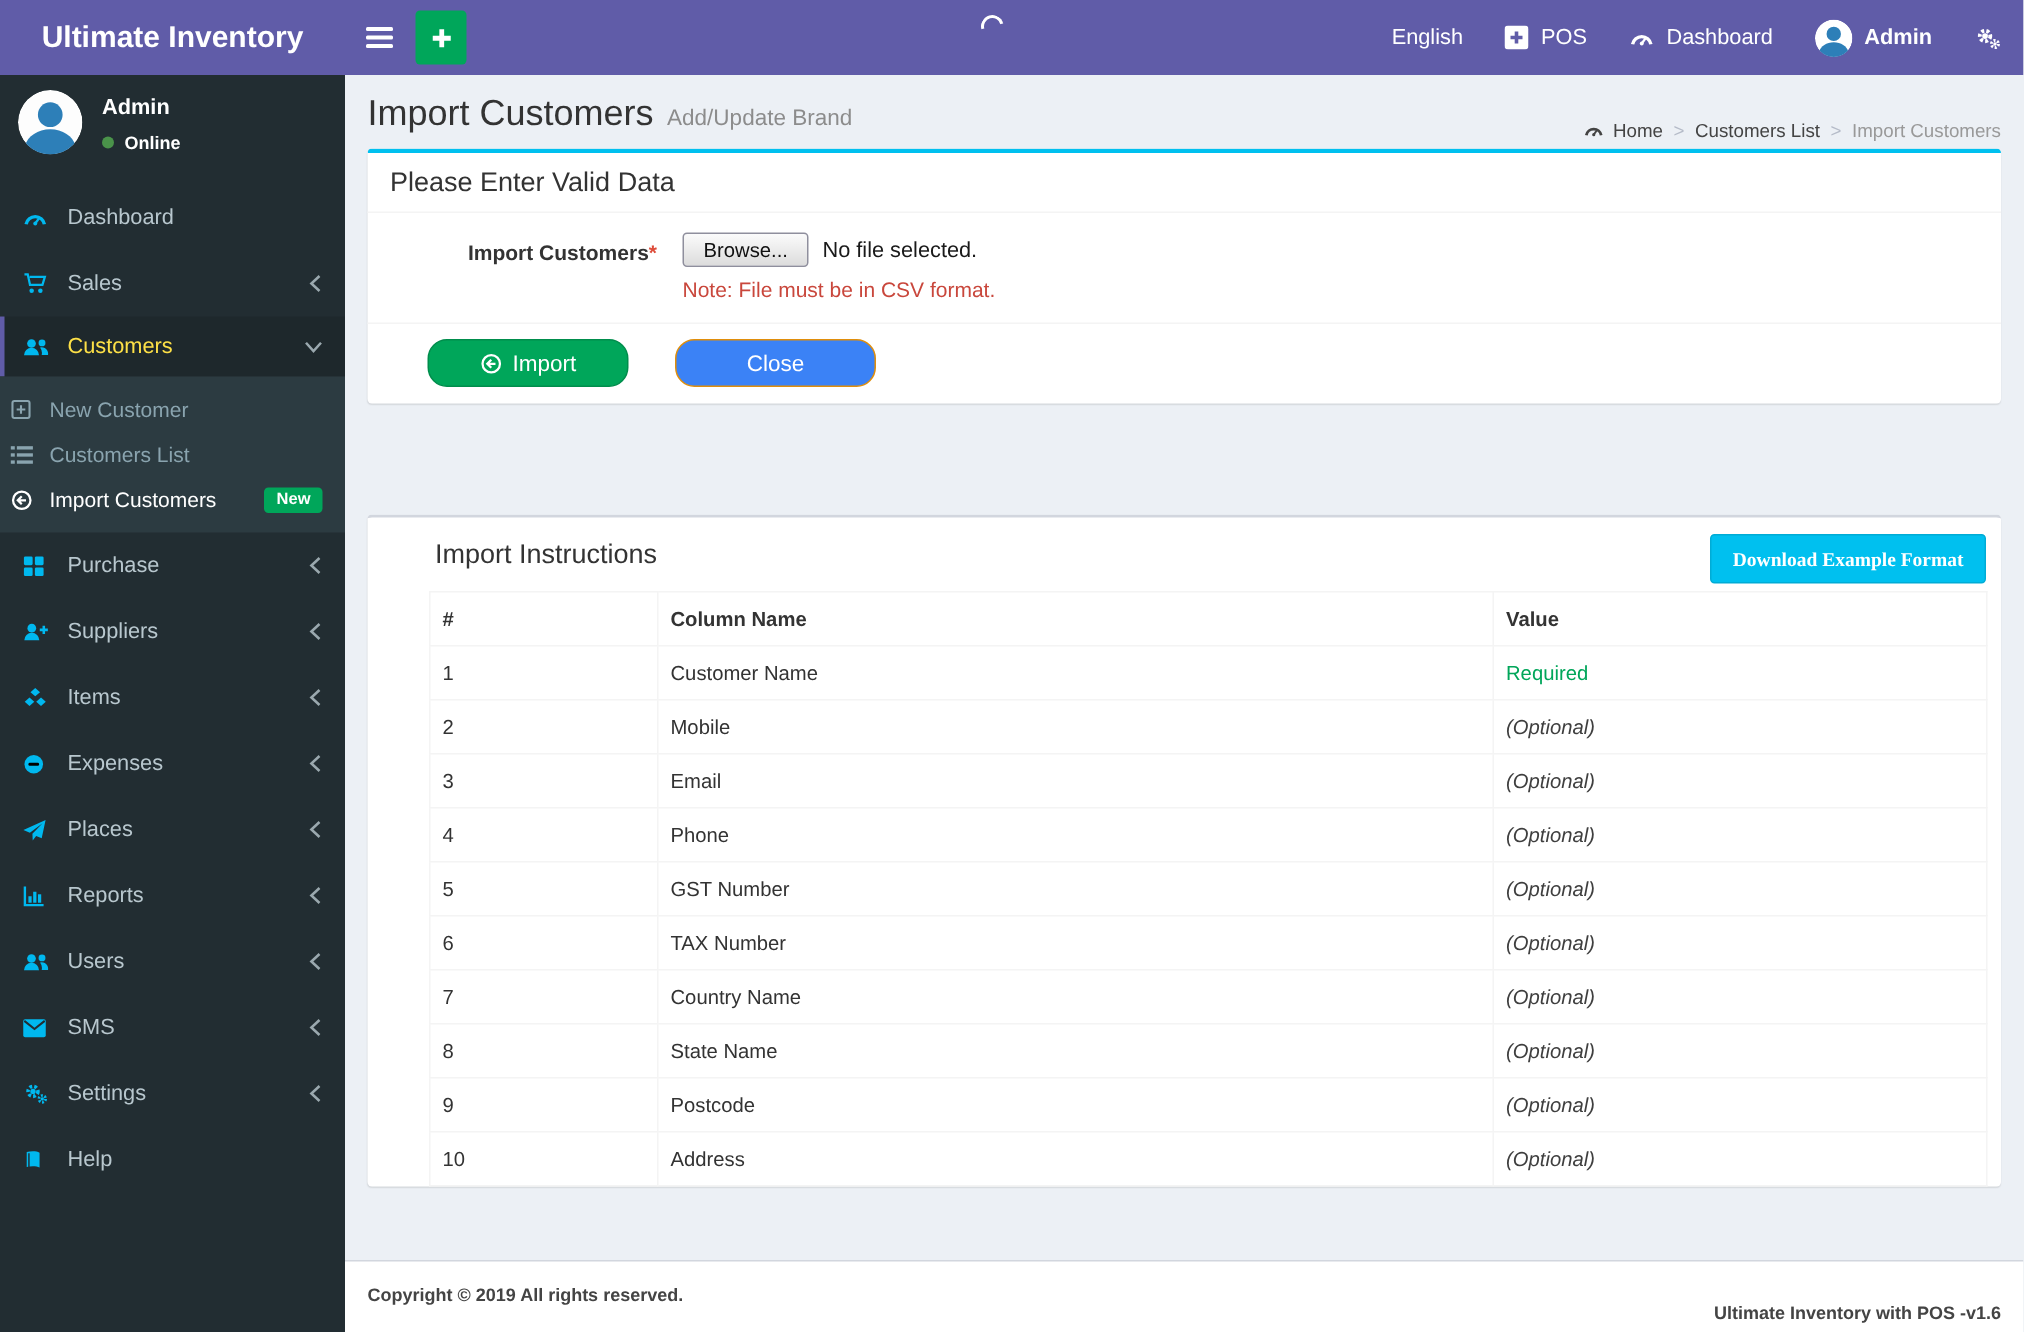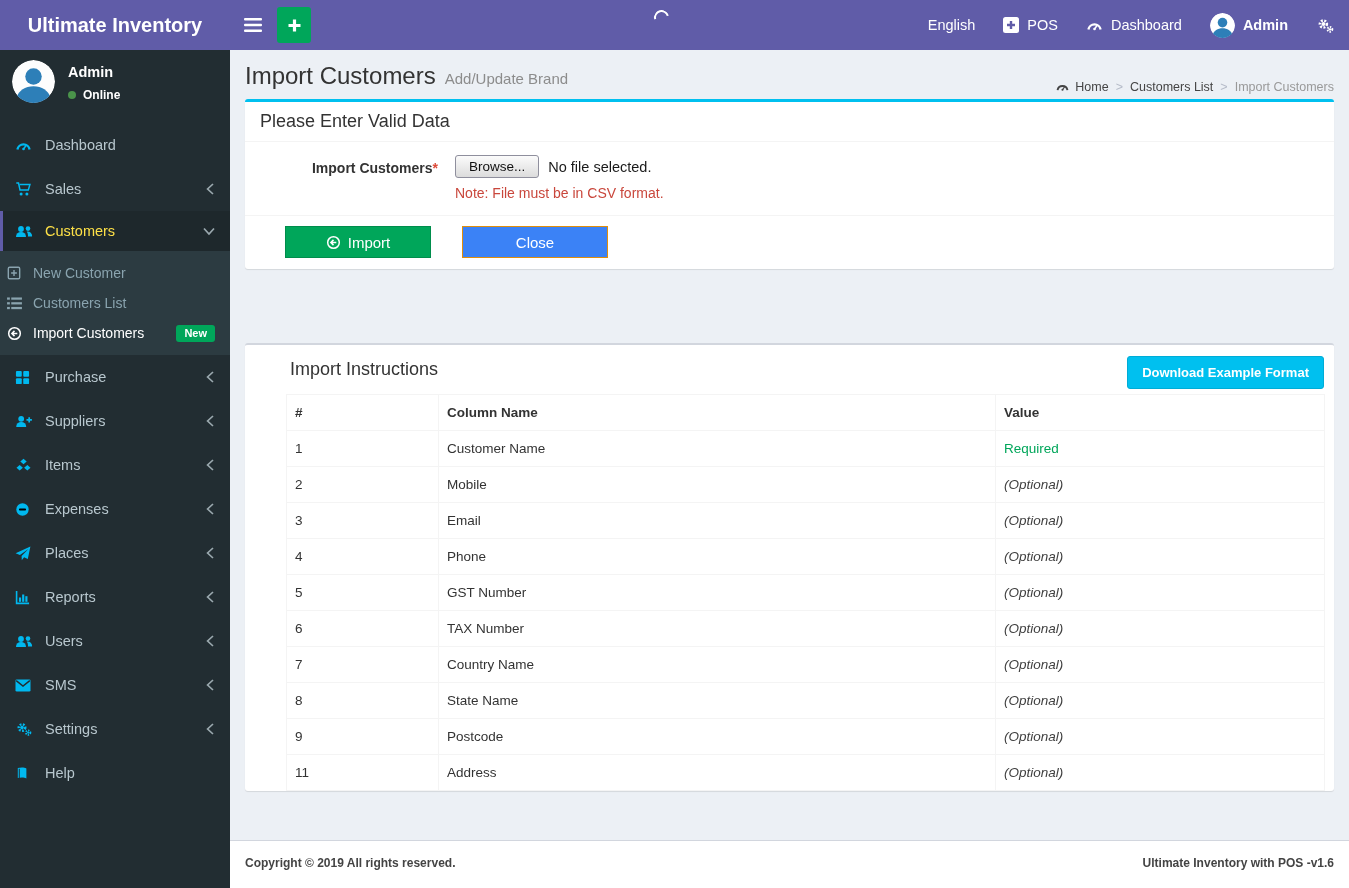--- a/index.html
+++ b/index.html
@@ -73,42 +73,42 @@
   .form-row { display:flex; }
   .form-label { width:178px; text-align:right; font-weight:bold; font-size:14px; padding-top:5px; flex:0 0 auto; }
   .req { color:#dd4b39; }
   .file-area { margin-left:17px; }
   .file-line { display:flex; align-items:center; gap:9px; }
   .browse-btn { font-family:"Liberation Sans",sans-serif; font-size:13.5px; color:#111; padding:3px 13px;
                 background:linear-gradient(#fbfbfb,#dcdcdc); border:1px solid #8f8f9d; border-radius:3px; cursor:pointer; }
   .file-status { font-size:14.5px; color:#1a1a1a; }
   .note { color:#c9473c; font-size:14px; margin-top:7px; }
   .box-footer { border-top:1px solid #f4f4f4; padding:10px 15px 11px 40px; display:flex; gap:31px; }
-  .btn { width:146px; height:32px; border-radius:0; color:#fff; font-size:15px; cursor:pointer;
+  .btn { width:134px; height:32px; border-radius:13px; color:#fff; font-size:15px; cursor:pointer;
          font-family:"Liberation Sans",sans-serif; display:flex; align-items:center; justify-content:center; gap:7px; }
   .btn-import { background:#00a65a; border:1px solid #008d4c; }
   .btn-close  { background:#3b82f6; border:1px solid #e08e0b; }
 
   .box-plain { background:#fff; border-top:2px solid #d2d6de; border-radius:3px;
                box-shadow:0 1px 1px rgba(0,0,0,.1);padding-left:32px; }
   .box2-header { padding:14px 10px 14px 13px; position:relative; }
   .btn-download { position:absolute; right:10px; top:11px; height:33px; padding:0 14px; background:#00c0ef;
                   border:1px solid #00acd6; border-radius:3px; color:#fff; font-size:13px; font-weight:bold;
-                  cursor:pointer; font-family:Liberation Sans, sans-serif; }
+                  cursor:pointer; font-family:Liberation Serif, serif; }
   .itable { width:calc(100% - 18px); margin:0 9px 9px; border-collapse:collapse; font-size:13.5px; }
   .itable th, .itable td { border:1px solid #f4f4f4; padding:10px 8px; text-align:left; }
   .itable th { font-weight:bold; }
   .itable col.c1 { width:152px; } .itable col.c2 { width:557px; }
   .val-required { color:#00a65a; }
   .val-optional { font-style:italic; color:#3f3f3f; }
 
   
   .main-footer { position:absolute; bottom:0; left:230px; right:0; height:48px; background:#fff;
                  border-top:1px solid #d2d6de; padding:15px; font-weight:bold; color:#444; font-size:12px; }
-  .pull-right { float:right; }
+  .pull-right { float:right;margin-top:12px; }
 
   .ic { display:inline-flex; }
   .ic svg { display:block; }
 </style>
 </head>
 <body>
 
 <header class="main-header">
   <div class="logo">
     <span>Ultimate Inventory</span>
@@ -535,21 +535,21 @@
               <td>8</td>
               <td>State Name</td>
               <td><span class="val-optional">(Optional)</span></td>
             </tr>
             <tr>
               <td>9</td>
               <td>Postcode</td>
               <td><span class="val-optional">(Optional)</span></td>
             </tr>
             <tr>
-              <td>11</td>
+              <td>10</td>
               <td>Address</td>
               <td><span class="val-optional">(Optional)</span></td>
             </tr>
           </tbody>
       </table>
     </div>
   </section>
 </div>
 
 <footer class="main-footer">

